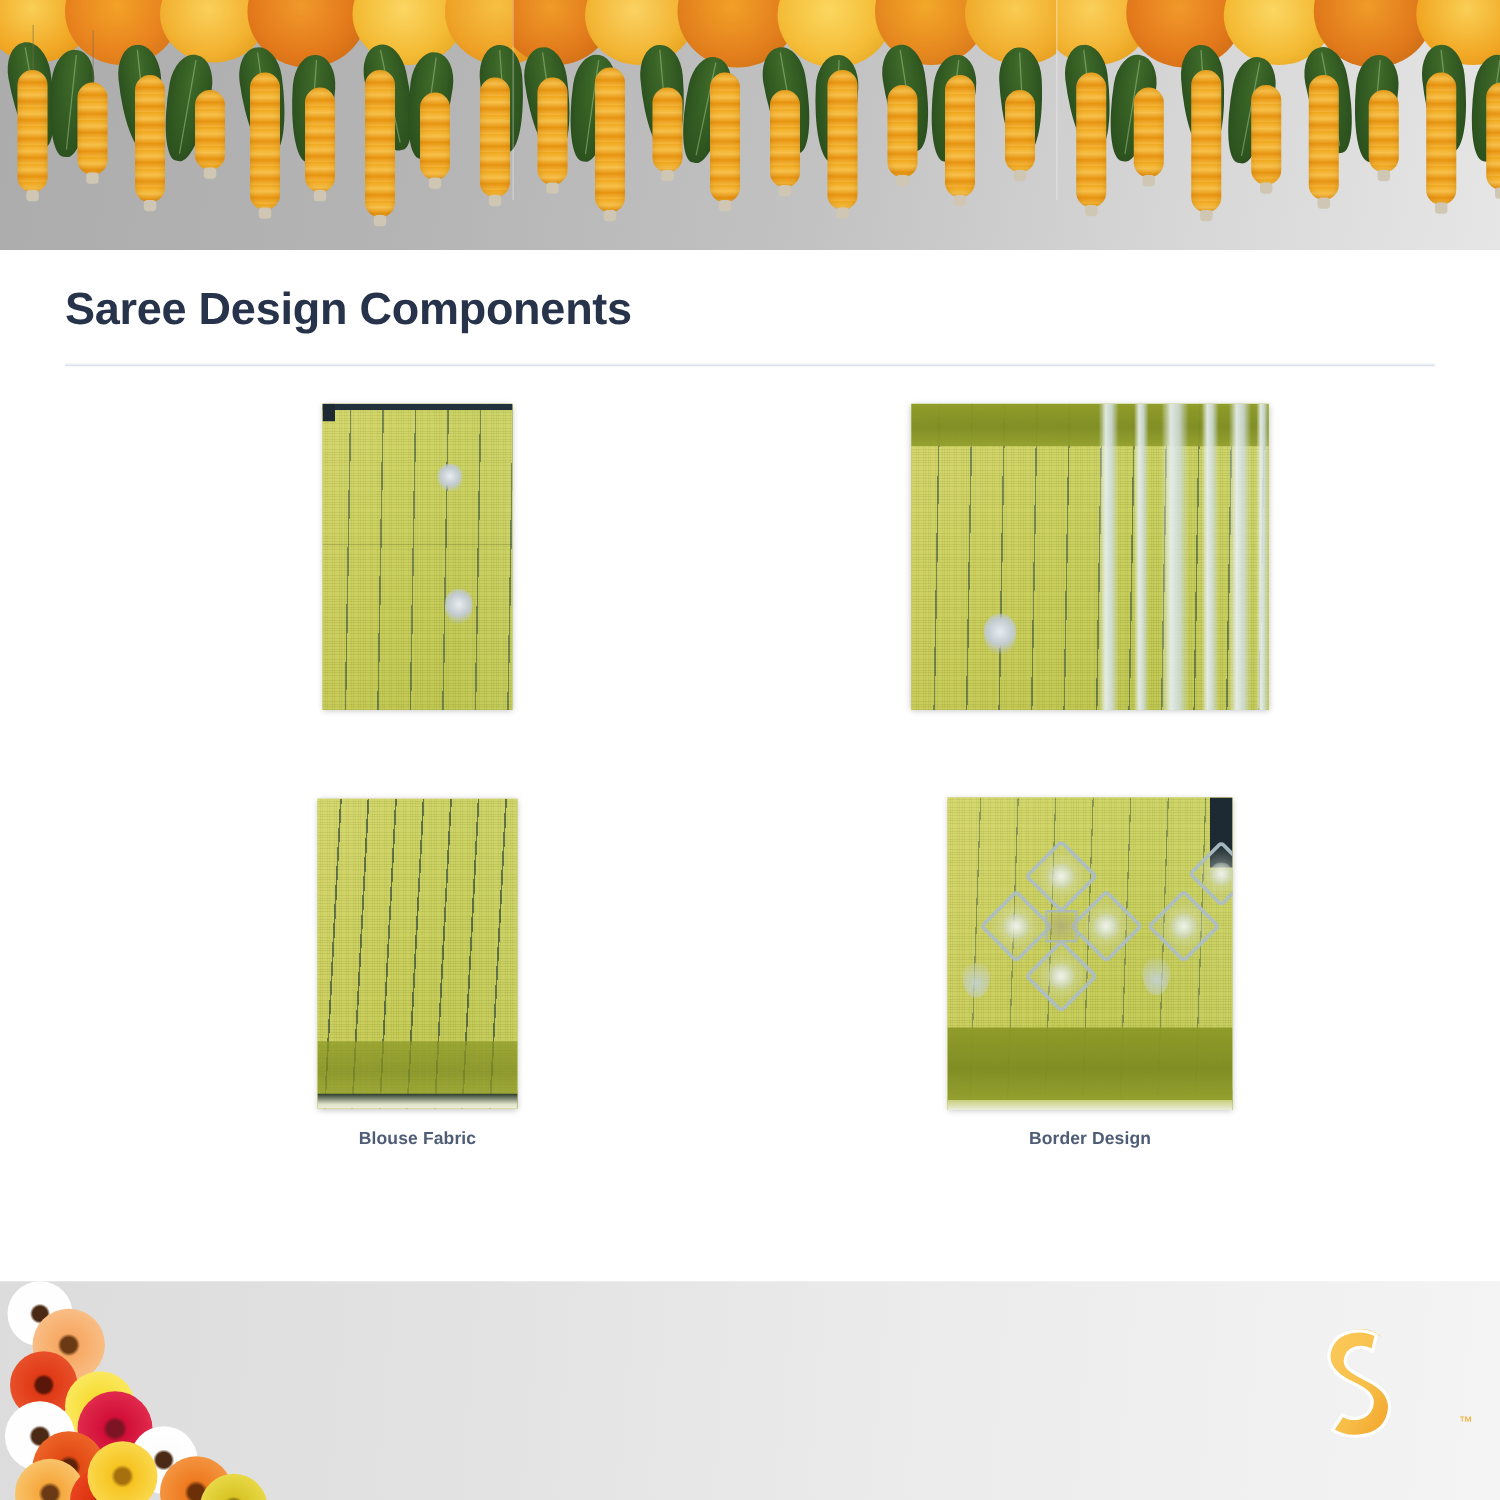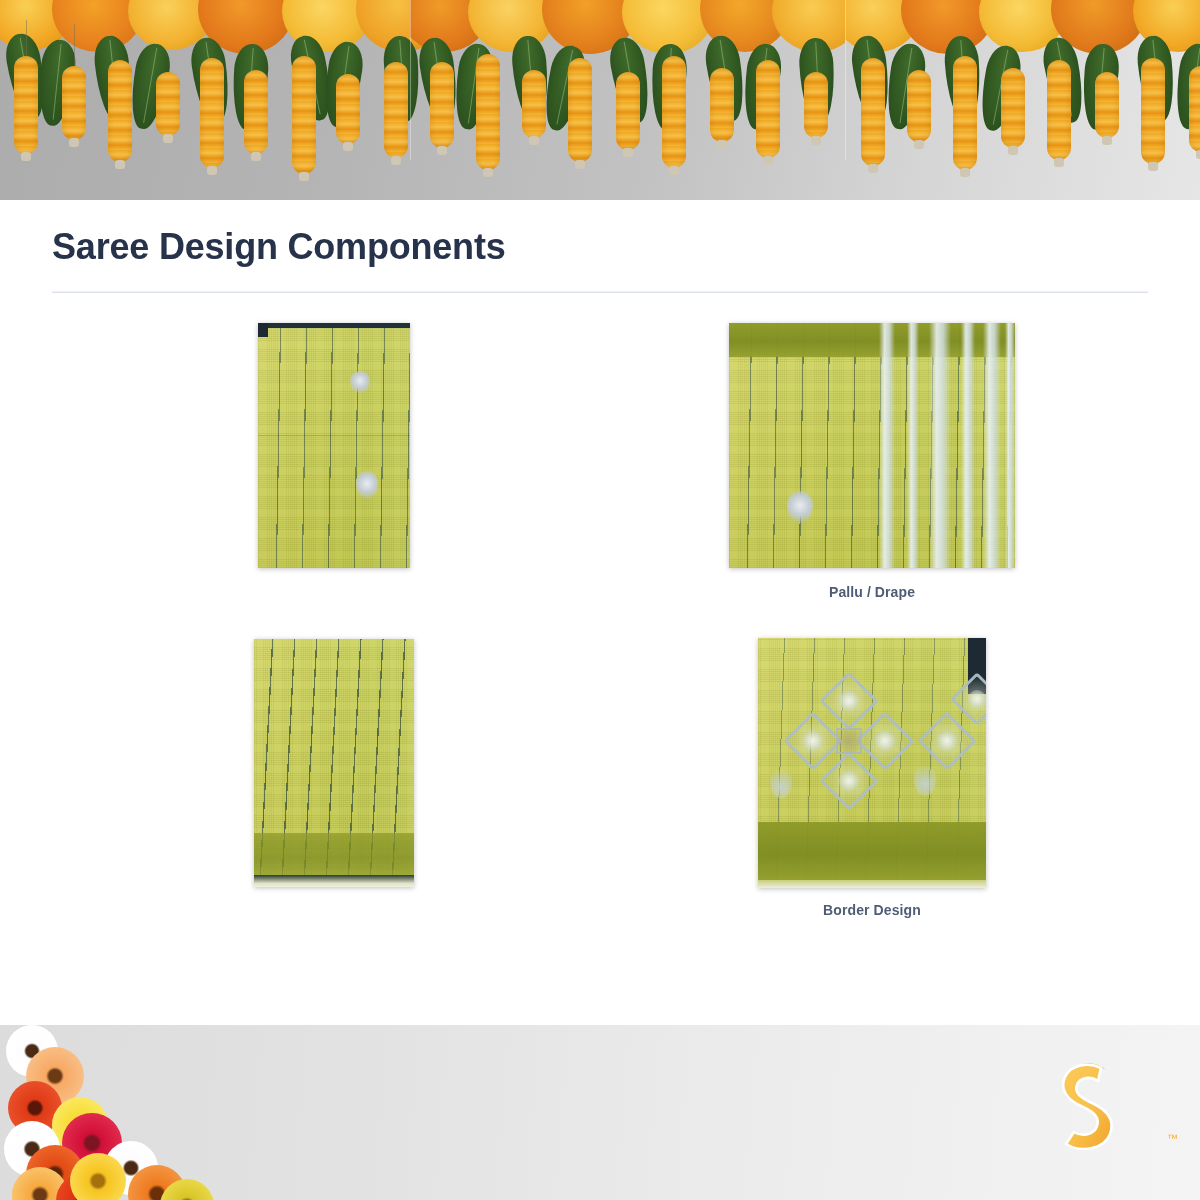--- a/index.html
+++ b/index.html
@@ -370,33 +370,33 @@
           <div class="olive-band" style="top:0;height:34px;"></div>
           <div class="zari-col" style="left:150px;width:16px;"></div>
           <div class="zari-col" style="left:178px;width:12px;"></div>
           <div class="zari-col" style="left:200px;width:22px;"></div>
           <div class="zari-col" style="left:232px;width:14px;"></div>
           <div class="zari-col" style="left:254px;width:18px;"></div>
           <div class="zari-col" style="left:276px;width:10px;"></div>
           <div class="motif" style="left:58px;top:168px;width:26px;height:32px;"></div>
         </div>
       </div>
-      <div class="caption">Pallu / Drape</div>
     </div>
 
     <div class="cell cell-c0 cell-r1">
       <div class="thumb-wrap">
         <div class="thumb" style="width:160px;height:248px;">
           <div class="fabric"></div>
           <div class="stripes" style="background-image:repeating-linear-gradient(93deg, rgba(40,70,55,0) 0px, rgba(40,70,55,0) 18px, rgba(30,58,50,0.65) 18px, rgba(30,58,50,0.65) 19.4px, rgba(40,70,55,0) 19.4px, rgba(40,70,55,0) 22px);"></div>
           <div class="weave"></div>
           <div class="olive-band" style="bottom:10px;height:44px;opacity:0.75;"></div>
           <div style="position:absolute;left:0;right:0;bottom:0;height:12px;background:linear-gradient(180deg,#2a3a2c 0%,#dfe3c8 70%,#eef0e0 100%);"></div>
         </div>
       </div>
+      <div class="caption">Blouse Fabric</div>
     </div>
 
     <div class="cell cell-c1 cell-r1">
       <div class="thumb-wrap">
         <div class="thumb" style="width:228px;height:250px;">
           <div class="fabric"></div>
           <div class="stripes" style="background-image:repeating-linear-gradient(92deg, rgba(40,70,55,0) 0px, rgba(40,70,55,0) 26px, rgba(36,66,58,0.42) 26px, rgba(36,66,58,0.42) 27px, rgba(40,70,55,0) 27px, rgba(40,70,55,0) 30px);"></div>
           <div class="weave"></div>
           <div class="corner-dark" style="right:0;top:0;width:18px;height:56px;"></div>
 

